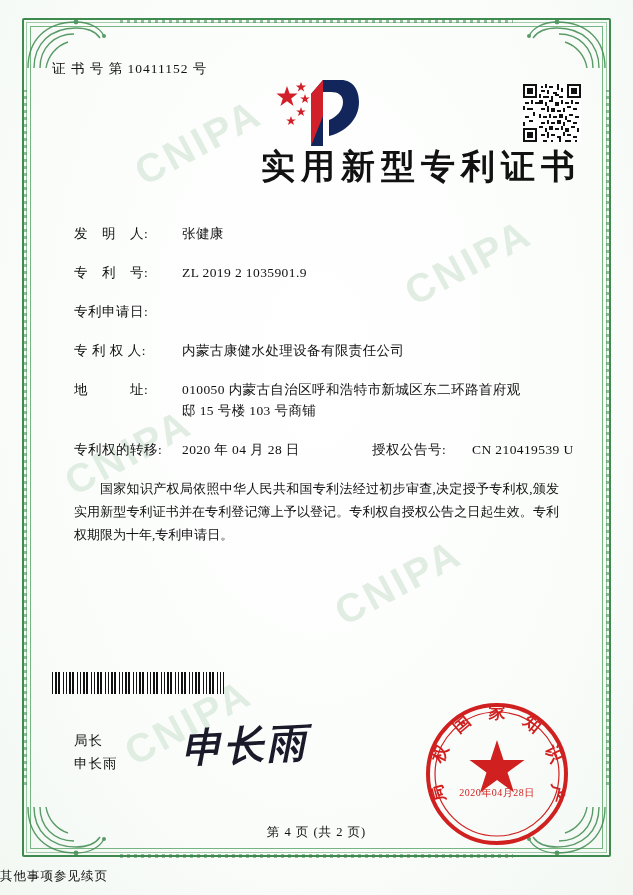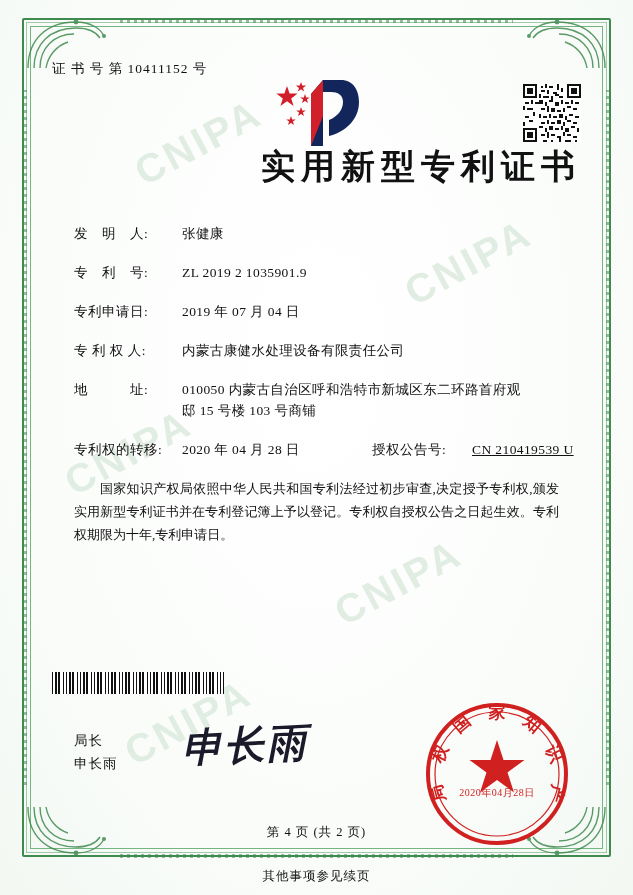--- a/index.html
+++ b/index.html
@@ -153,21 +153,21 @@
     margin-top: -12px;
     margin-bottom: 18px;
     letter-spacing: .4px;
   }
   .frow.two .fvalue { flex: 0 0 190px; }
   .frow.two .flabel2 {
     flex: 0 0 100px;
     letter-spacing: .5px;
     white-space: nowrap;
   }
-  .frow.two .fvalue2 { flex: 1; letter-spacing: .4px; text-decoration: underline; }
+  .frow.two .fvalue2 { flex: 1; letter-spacing: .4px; }
 
   .para {
     margin-top: 16px;
     font-size: 13px;
     line-height: 1.75;
     text-indent: 26px;
     padding: 0 22px 0 22px;
     text-align: justify;
     color: #111;
   }
@@ -234,21 +234,20 @@
     top: 824px;
     text-align: center;
     font-size: 12.5px;
     letter-spacing: 1px;
     color: #111;
   }
   .footer-note {
     position: absolute;
     left: 0; right: 0;
     bottom: 10px;
-    text-align: center;
     font-size: 12.5px;
     letter-spacing: 1px;
     color: #111;
   }
 </style>
 </head>
 <body>
 
 <div class="page">
 
@@ -431,21 +430,20 @@
         <div class="fvalue">张健康</div>
       </div>
 
       <div class="frow">
         <div class="flabel">专　利　号:</div>
         <div class="fvalue">ZL 2019 2 1035901.9</div>
       </div>
 
       <div class="frow">
         <div class="flabel">专利申请日:</div>
-        <div class="fvalue">2019 年 07 月 04 日</div>
       </div>
 
       <div class="frow">
         <div class="flabel">专 利 权 人:</div>
         <div class="fvalue">内蒙古康健水处理设备有限责任公司</div>
       </div>
 
       <div class="frow tight">
         <div class="flabel">地　　　址:</div>
         <div class="fvalue">010050 内蒙古自治区呼和浩特市新城区东二环路首府观</div>

